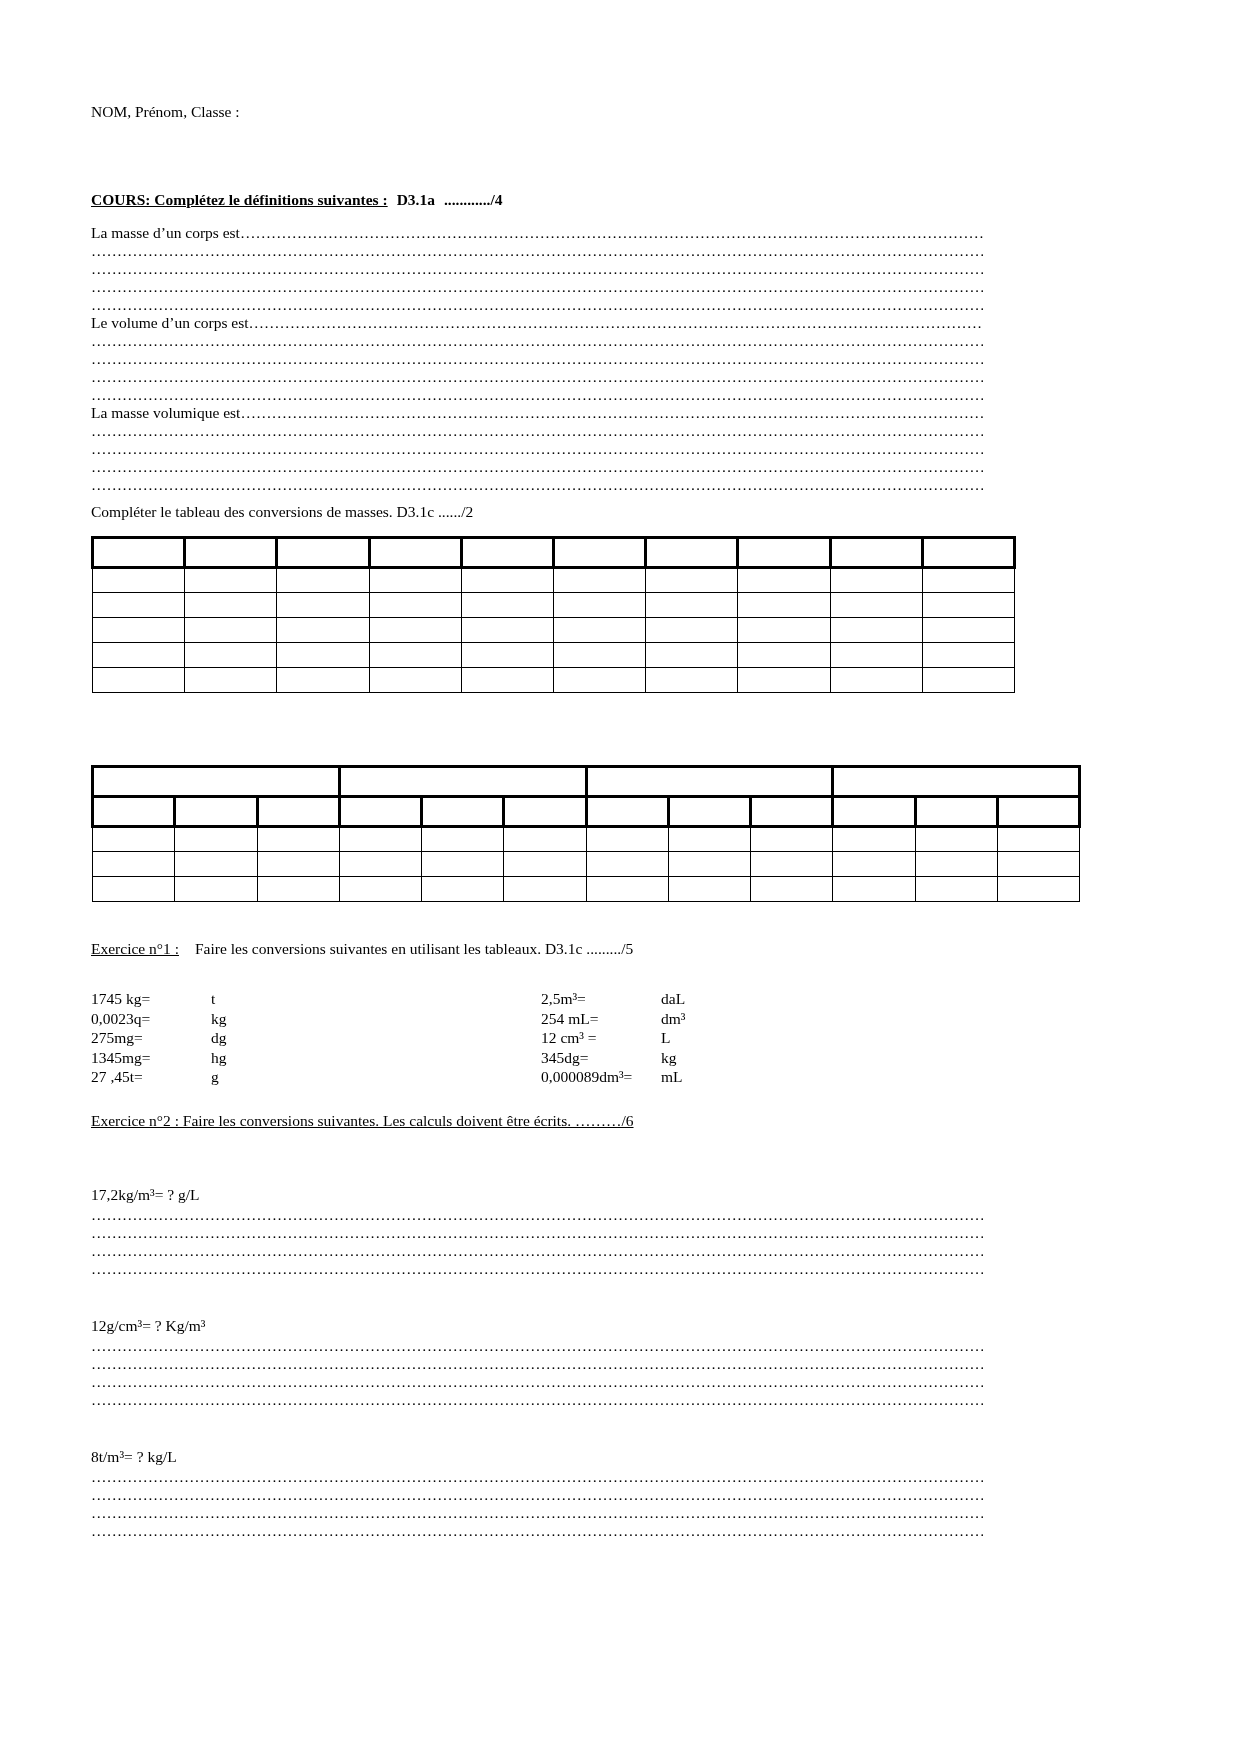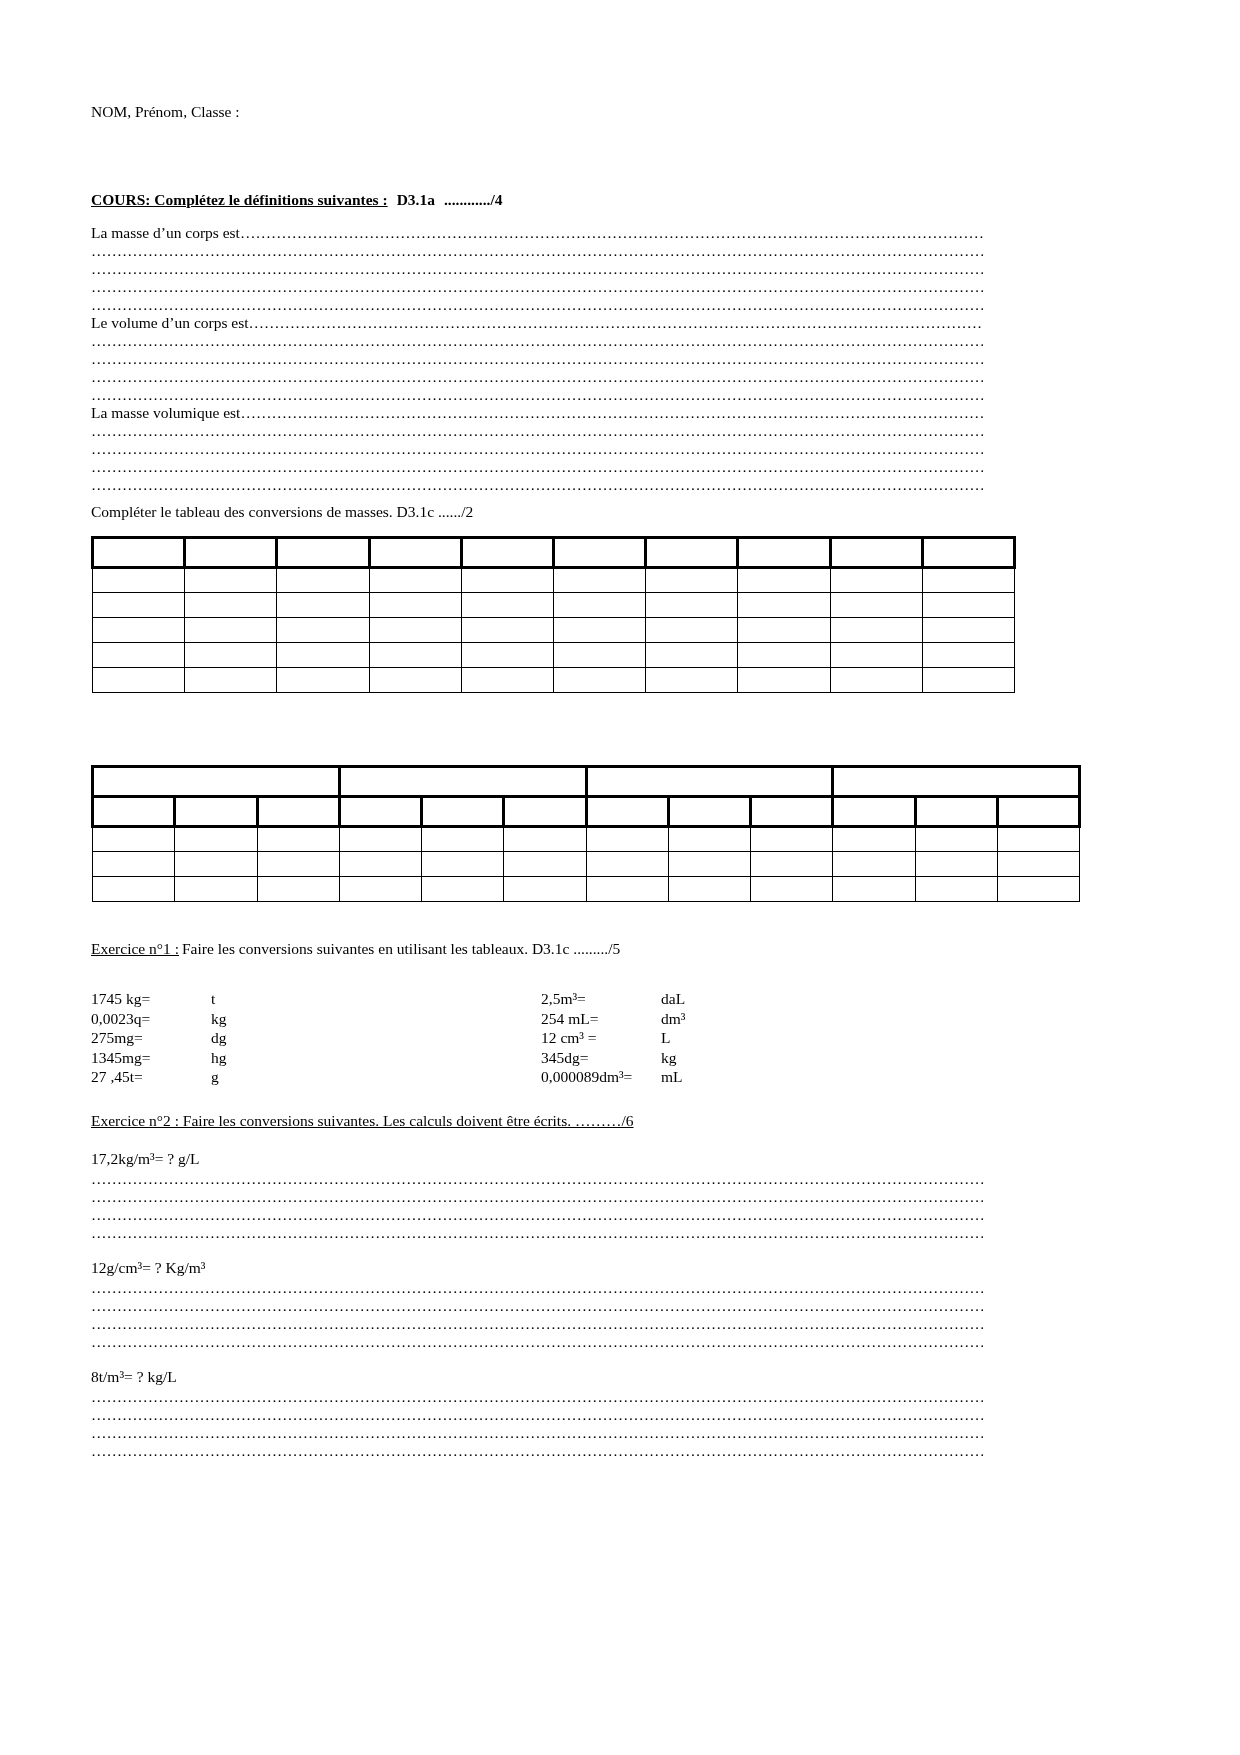--- a/index.html
+++ b/index.html
@@ -31,21 +31,21 @@
   table.grid { border-collapse:collapse; table-layout:fixed; }
   table.grid td { border:1px solid #000; height:25px; padding:0; }
   table.grid td.thick { border:3px solid #000; height:30px; }
   .t-mass { width:925px; }
   .t-vol  { width:990px; }
 
   .ex1-row { display:grid; grid-template-columns:120px 330px 120px auto; height:19.5px; line-height:19.5px; white-space:nowrap; }
 
   .prob { width:892px; }
   .prob + .prob { margin-top:14px; }
-  .prompt-line { height:23px; line-height:23px; white-space:nowrap; }
+  .prompt-line { height:23px; line-height:23px; white-space:nowrap;margin-top:36px; }
 </style>
 </head>
 <body>
 
 <div class="page">
   <div class="content">
 
     <div class="sec line" style="top:103px;">NOM, Prénom, Classe :</div>
 
 
@@ -222,21 +222,21 @@
             <td></td>
             <td></td>
             <td></td>
             <td></td>
             <td></td>
           </tr>
         </tbody>
       </table>
 
     <div class="sec line" style="top:940px;">
-      <span class="underline">Exercice n°1 :</span><span style="margin-left:3px;">Faire les conversions suivantes en utilisant les tableaux. D3.1c  ........./5</span>
+      <span class="underline">Exercice n°1 :</span><span style="margin-left:16px;">Faire les conversions suivantes en utilisant les tableaux. D3.1c  ........./5</span>
     </div>
 
     <div class="sec textblock" style="top:989px;">
       <div class="ex1-row">
         <span>1745 kg=</span>
         <span>t</span>
         <span>2,5m³=</span>
         <span>daL</span>
       </div>
       <div class="ex1-row">

